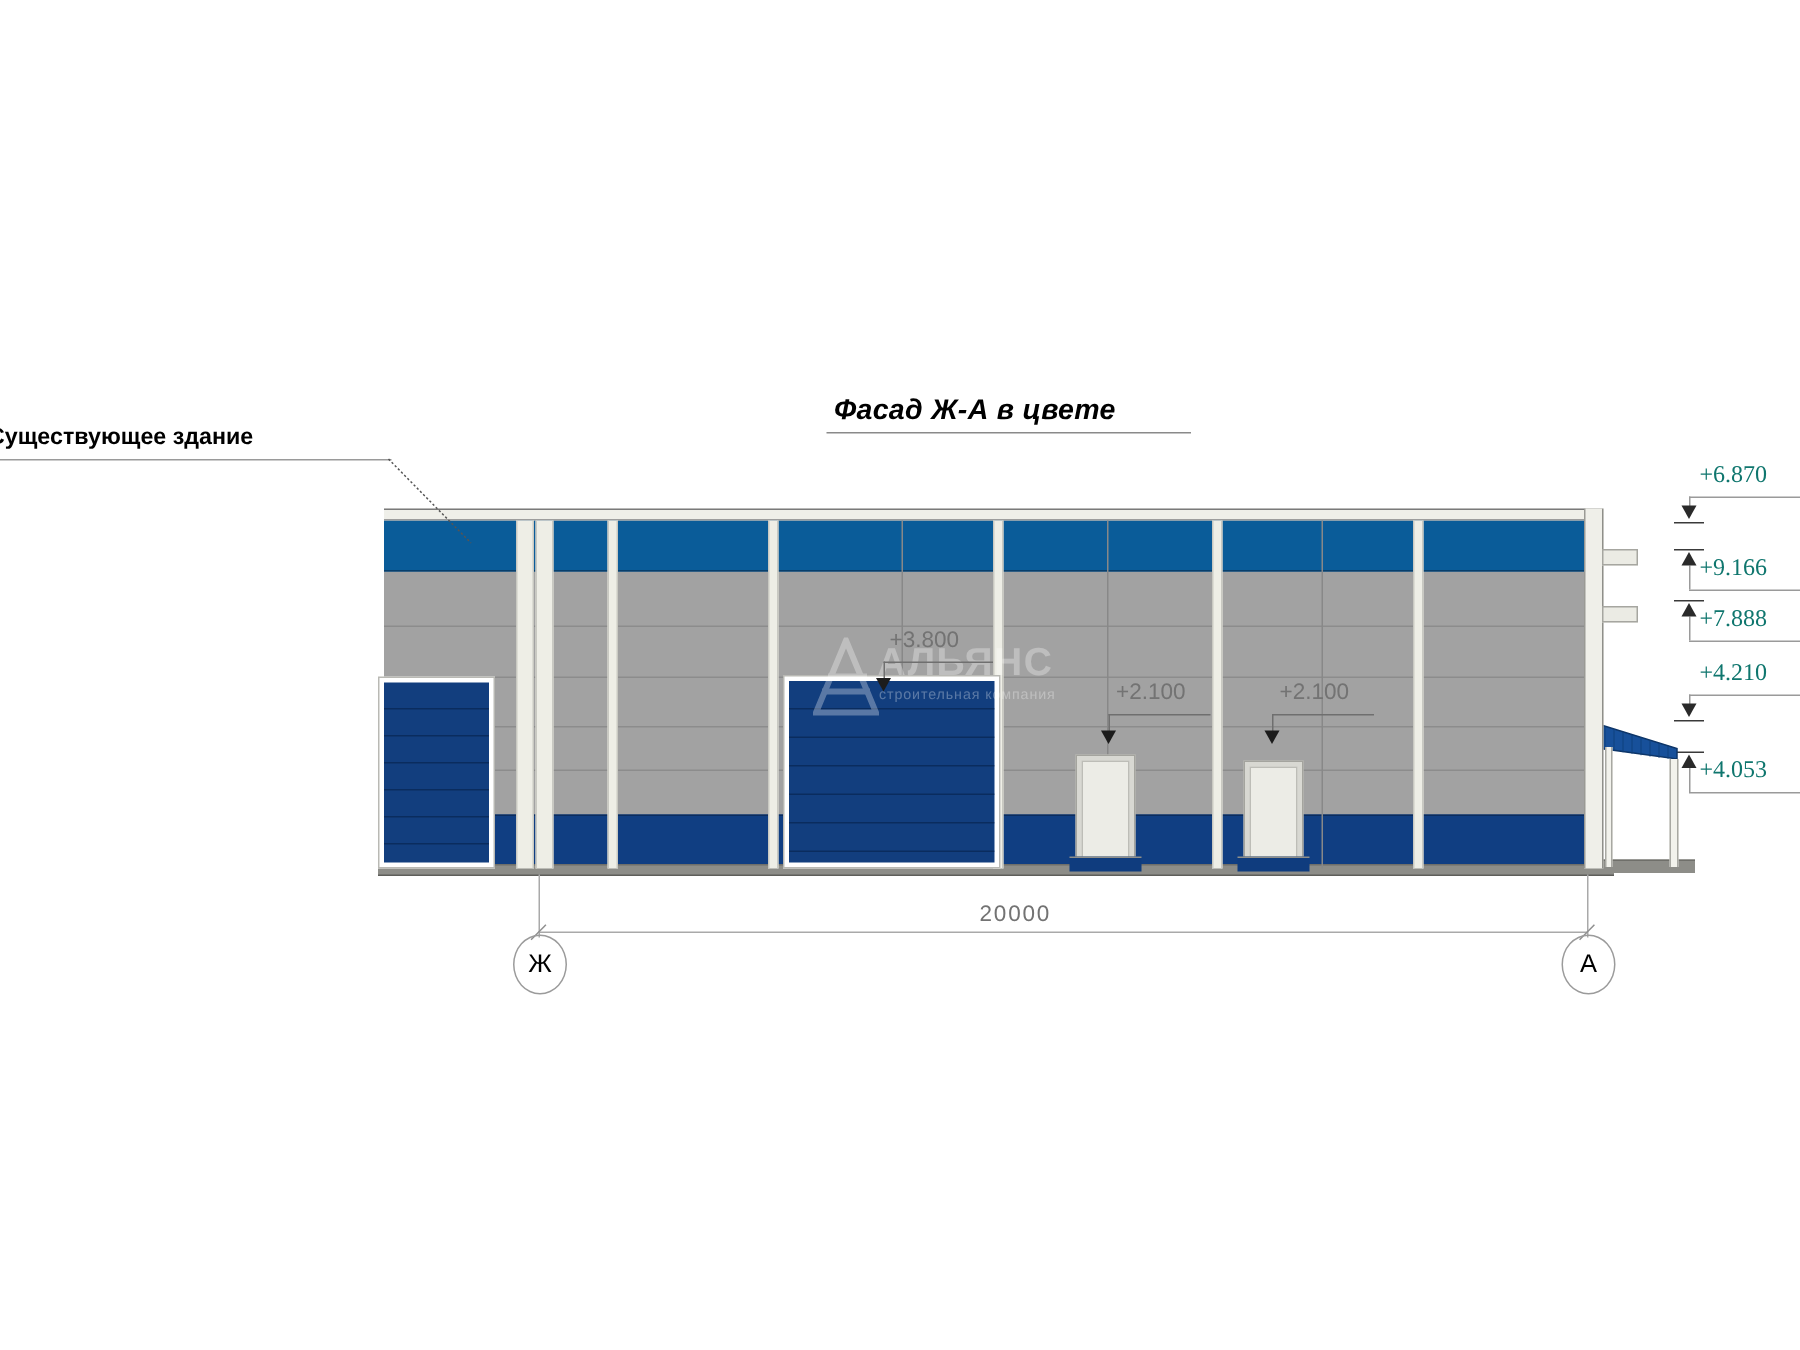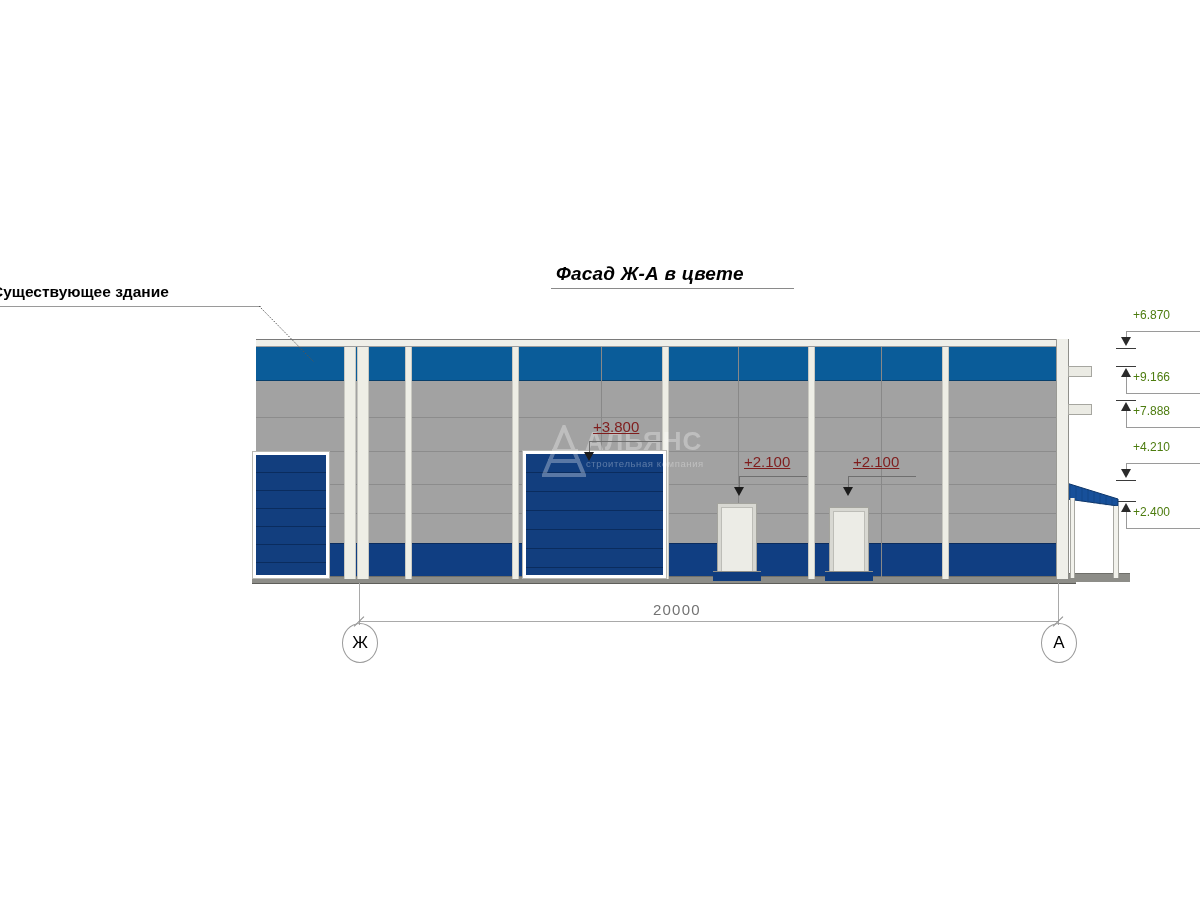--- a/index.html
+++ b/index.html
@@ -289,23 +289,24 @@
     border-radius: 50%;
     display: flex;
     align-items: center;
     justify-content: center;
     font-size: 17px;
     color: #000000;
     background: transparent;
   }
   .elev-text {
     position: absolute;
-    font-size: 12px;
-    color: #4d7c0f;
+    font-size: 16px;
+    color: #0f766e;
     white-space: nowrap;
+    font-family: Liberation Serif, serif;
   }
   .elev-rule {
     position: absolute;
     height: 1px;
     background: #9a9a9a;
   }
   .elev-stem {
     position: absolute;
     width: 1px;
     background: #9a9a9a;
@@ -328,24 +329,23 @@
   .arr-up {
     border-left: 5px solid transparent;
     border-right: 5px solid transparent;
     border-bottom: 9px solid #2a2a2a;
   }
 
   
   .callout-text {
     position: absolute;
     font-size: 15px;
-    color: #7f1d1d;
+    color: #737373;
     white-space: nowrap;
     z-index: 14;
-    text-decoration: underline;
   }
   .callout-rule {
     position: absolute;
     height: 1px;
     background: #6f6f6f;
     z-index: 14;
   }
   .callout-stem {
     position: absolute;
     width: 1px;
@@ -544,21 +544,21 @@
   <div class="elev-stem" style="left:1126px; top:411px; height:16px;"></div>
   <div class="elev-bar" style="left:1116px; top:400px;"></div>
   <div class="arr arr-up" style="left:1121px; top:402px;"></div>
 
   <div class="elev-text" style="left:1133px; top:440px;">+4.210</div>
   <div class="elev-rule" style="left:1126px; top:463px; width:74px;"></div>
   <div class="elev-stem" style="left:1126px; top:463px; height:9px;"></div>
   <div class="elev-bar" style="left:1116px; top:480px;"></div>
   <div class="arr arr-down" style="left:1121px; top:469px;"></div>
 
-  <div class="elev-text" style="left:1133px; top:505px;">+2.400</div>
+  <div class="elev-text" style="left:1133px; top:505px;">+4.053</div>
   <div class="elev-rule" style="left:1126px; top:528px; width:74px;"></div>
   <div class="elev-stem" style="left:1126px; top:512px; height:16px;"></div>
   <div class="elev-bar" style="left:1116px; top:501px;"></div>
   <div class="arr arr-up" style="left:1121px; top:503px;"></div>
 
   <div class="ext-line" style="left:359px; top:583px; height:42px;"></div>
   <div class="ext-line" style="left:1058px; top:583px; height:42px;"></div>
   <div id="dim-line"></div>
   <div class="dim-tick" style="left:352px; top:621px;"></div>
   <div class="dim-tick" style="left:1051px; top:621px;"></div>

